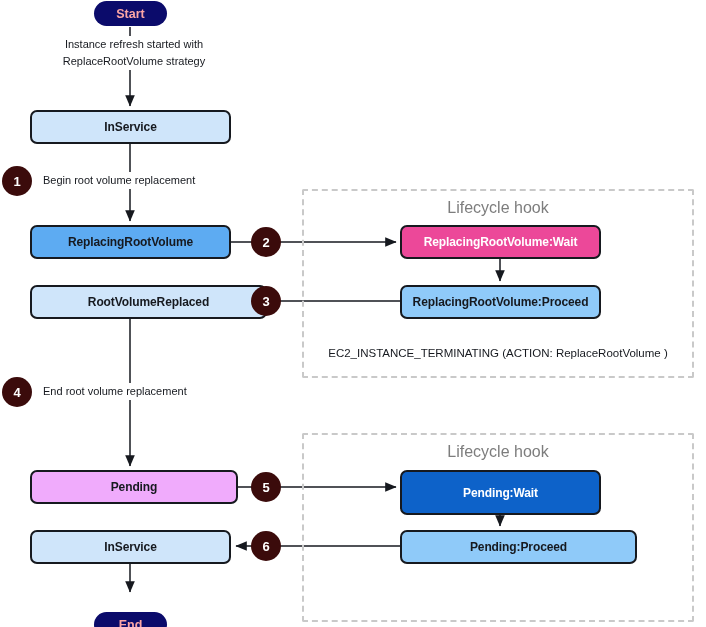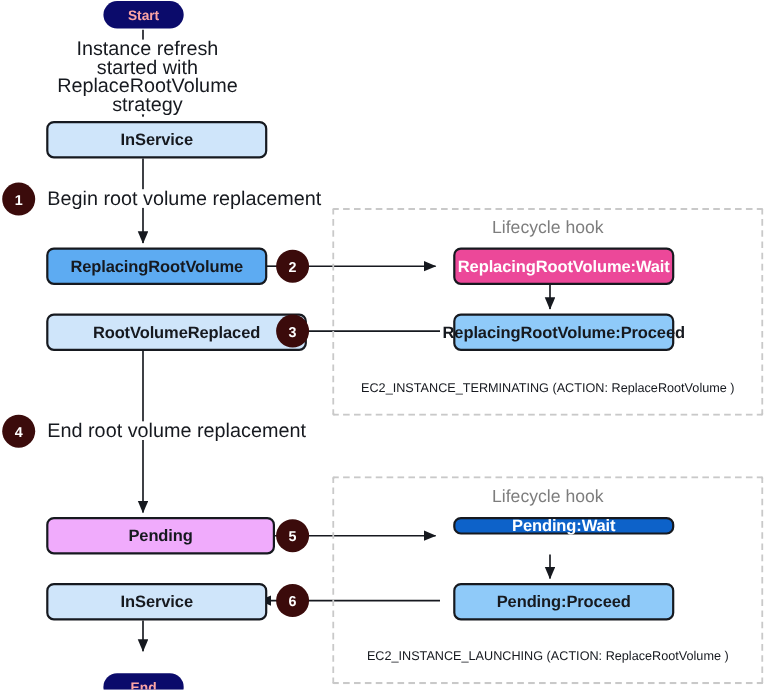--- a/index.html
+++ b/index.html
@@ -27,26 +27,25 @@
   }
   .node {
     position: absolute;
     box-sizing: border-box;
     border: 2px solid #16191f;
     border-radius: 7px;
     display: flex;
     align-items: center;
     justify-content: center;
     font-weight: bold;
-    font-size: 15px;
+    font-size: 12px;
     letter-spacing: -0.1px;
     color: #16191f;
     text-align: center;
     white-space: nowrap;
-    margin-left: 12px;
   }
   .node.dark {
     color: #ffffff;
   }
   .pill {
     position: absolute;
     box-sizing: border-box;
     border-radius: 999px;
     display: flex;
     align-items: center;
@@ -63,21 +62,21 @@
     display: flex;
     align-items: center;
     justify-content: center;
     color: #ffffff;
     font-weight: bold;
     font-size: 13px;
     z-index: 5;
   }
   .edge-label {
     position: absolute;
-    font-size: 18px;
+    font-size: 11px;
     color: #16191f;
     line-height: 17px;
     white-space: pre-line;
     background: #ffffff;
     padding: 0 3px;
   }
   .hook-box {
     position: absolute;
     box-sizing: border-box;
     border: 2px dashed #c9c9c9;
@@ -200,24 +199,23 @@
   <div class="node dark" style="left:400px; top:225px; width:201px; height:34px; background:#ec4899;">
     <span>ReplacingRootVolume:Wait</span>
   </div>
 
   <div class="node" style="left:400px; top:285px; width:201px; height:34px; background:#8fcaf9;">
     <span>ReplacingRootVolume:Proceed</span>
   </div>
 
   <div class="hook-box" style="left:302px; top:433px; width:392px; height:189px;">
     <div class="hook-title">Lifecycle hook</div>
-    <div class="hook-caption" style="top:156px;">EC2_INSTANCE_LAUNCHING (ACTION: ReplaceRootVolume )</div>
-  </div>
-
-  <div class="node dark" style="left:400px; top:470px; width:201px; height:16px; background:#0d62c9;">
+  </div>
+
+  <div class="node dark" style="left:400px; top:470px; width:201px; height:45px; background:#0d62c9;">
     <span>Pending:Wait</span>
   </div>
 
-  <div class="node" style="left:400px; top:530px; width:201px; height:34px; background:#8fcaf9;">
+  <div class="node" style="left:400px; top:530px; width:237px; height:34px; background:#8fcaf9;">
     <span>Pending:Proceed</span>
   </div>
 
 </div>
 
 </body></html>

